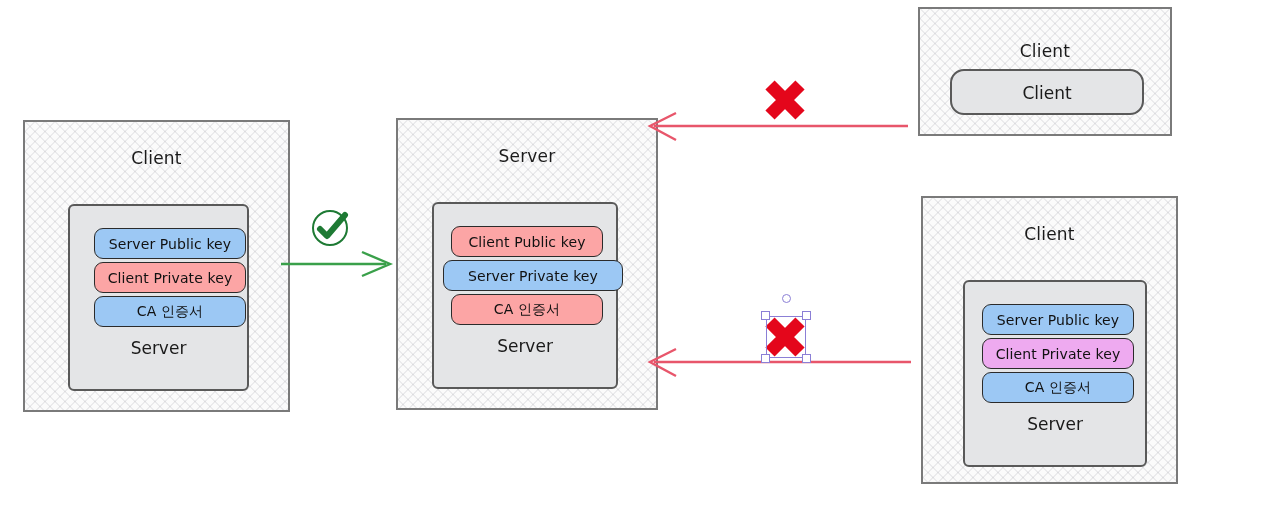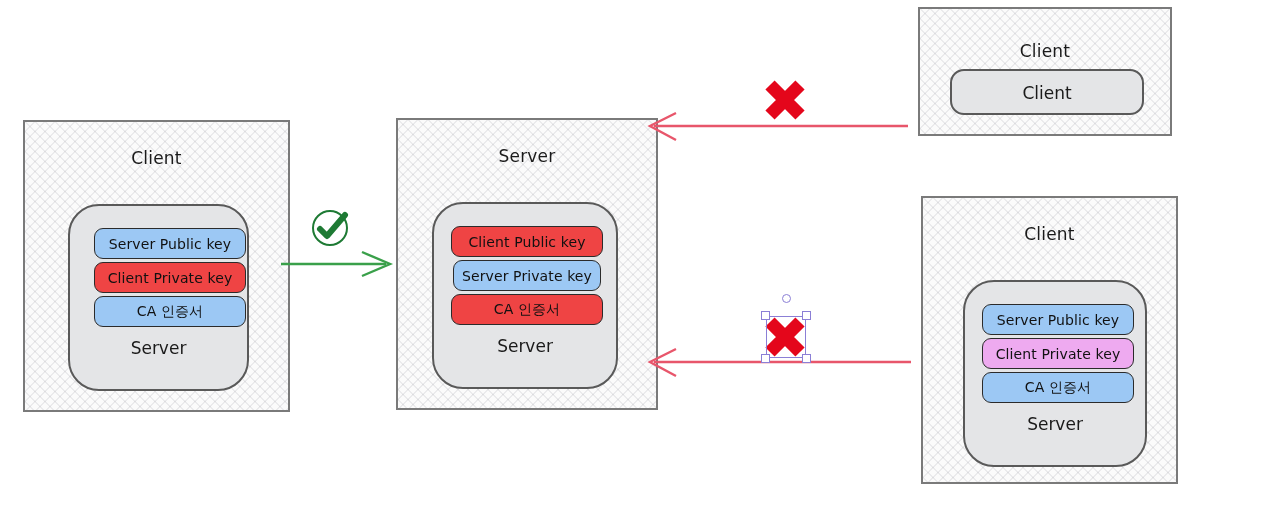--- a/index.html
+++ b/index.html
@@ -45,21 +45,21 @@
     color: #1a1a1a;
     letter-spacing: 0.2px;
     white-space: nowrap;
   }
 
   
   .panel {
     position: absolute;
     box-sizing: border-box;
     border: 2px solid #595959;
-    border-radius: 31px;
+    border-radius: 6px;
     background: #e4e5e7;
   }
   .panel-footer {
     position: absolute;
     left: 0;
     width: 100%;
     text-align: center;
     font-size: 17px;
     color: #1a1a1a;
     white-space: nowrap;
@@ -73,21 +73,21 @@
     border-radius: 9px;
     display: flex;
     align-items: center;
     justify-content: center;
     font-size: 14px;
     color: #111111;
     white-space: nowrap;
     letter-spacing: 0.1px;
   }
   .chip.blue  { background: #9cc8f4; }
-  .chip.green { background: #ef4444; }
+  .chip.green { background: #fca5a5; }
   .chip.pink  { background: #eeaaf0; }
 
   
   svg.overlay {
     position: absolute;
     left: 0; top: 0;
     width: 1286px;
     height: 525px;
     pointer-events: none;
   }
@@ -138,21 +138,21 @@
     </div>
   </div>
 
   <div class="zone" style="left:388px; top:118px; width:262px; height:292px;">
     <div class="zone-title" style="top:26px;">Server</div>
 
     <div class="panel" style="left:34px; top:82px; width:186px; height:187px;">
       <div class="chip green" style="left:17px; top:22px; width:152px; height:31px;">
         <span>Client Public key</span>
       </div>
-      <div class="chip blue" style="left:19px; top:56px; width:148px; height:31px;">
+      <div class="chip blue" style="left:9px; top:56px; width:180px; height:31px;">
         <span>Server Private key</span>
       </div>
       <div class="chip green" style="left:17px; top:90px; width:152px; height:31px;">
         <span>CA 인증서</span>
       </div>
       <div class="panel-footer" style="top:132px;">Server</div>
     </div>
   </div>
 
   <div class="zone" style="left:910px; top:7px; width:254px; height:129px;">

